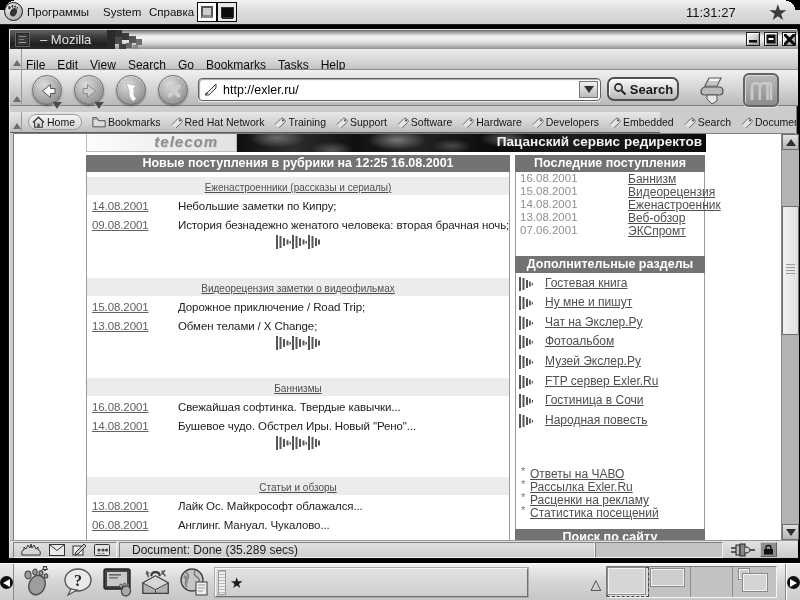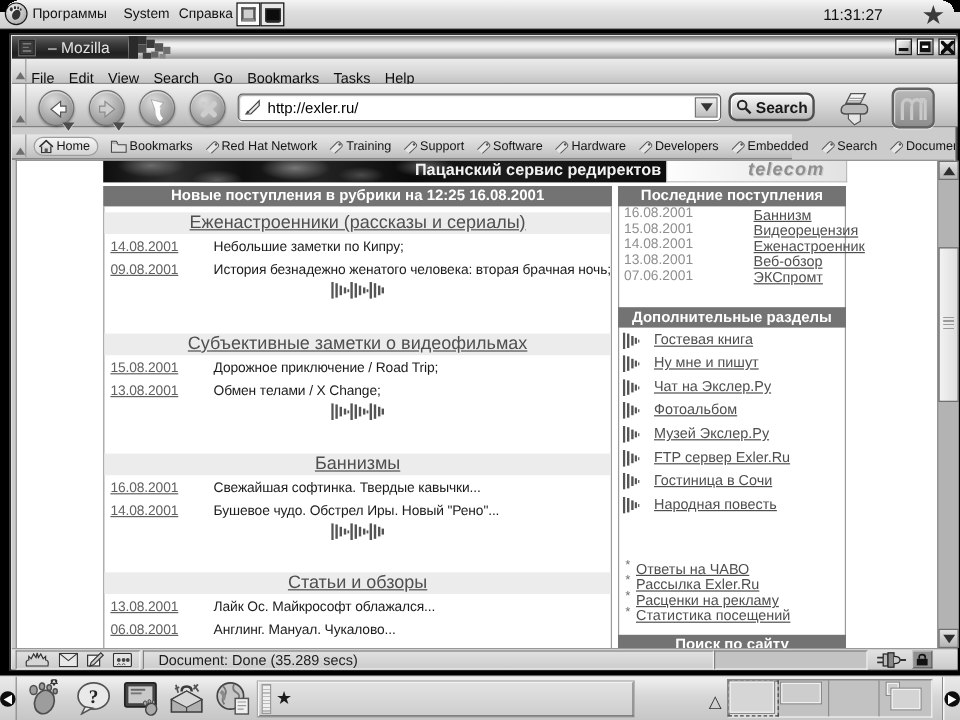--- a/index.html
+++ b/index.html
@@ -126,21 +126,21 @@
       radial-gradient(ellipse 28px 10px at 215px 12px, #4a4a4a, transparent 70%),
       radial-gradient(ellipse 36px 12px at 268px 5px, #5e5e5e, transparent 70%),
       linear-gradient(90deg, #0e0e0e, #2e2e2e 12%, #101010 25%, #242424 38%, #0a0a0a 55%, #1c1c1c 70%, #0c0c0c);
   }
   #banner-right span { position:absolute; right:4px; top:0px; font-weight:bold; font-size:13.5px; color:#f2f2f2; }
 
   
   .dark-bar { background:#737373; color:#fff; font-weight:bold; font-size:12.5px;
     text-align:center; height:17px; line-height:17px; }
   .sec-head { background:#ececec; text-align:center; height:18px; line-height:18px; }
-  .sec-head a { font-size:15px; }
+  .sec-head a { font-size:10px; }
   a.plink { color:#4f4f4f; text-decoration:underline; }
   a.datelink { color:#616161; text-decoration:underline; font-size:11.5px; }
 
   #left-col { left:72px; top:21px; width:424px; }
   #left-col .box { position:absolute; left:0; top:17px; width:424px; height:390px;
     border-left:1px solid #9a9a9a; border-right:1px solid #9a9a9a; }
   .news-sec { position:absolute; left:0; width:422px; }
   .news-row { position:absolute; font-size:11.5px; letter-spacing:-0.1px; color:#1c1c1c; white-space:nowrap; }
   .news-row .date { position:absolute; left:5px; top:0; }
   .news-row .txt { position:absolute; left:91px; top:0; }
@@ -444,25 +444,25 @@
           </svg>
         <span>Documentation</span>
       </div>
     </div>
   </div>
 
   <div id="content" class="abs">
     <div id="page">
 
       <div id="banner" class="abs">
+        <div id="banner-left">
+          <span>telecom</span>
+        </div>
         <div id="banner-right">
           <span>Пацанский сервис редиректов</span>
-        </div>
-        <div id="banner-left">
-          <span>telecom</span>
         </div>
       </div>
 
       <div id="left-col" class="abs">
         <div class="dark-bar">Новые поступления в рубрики на 12:25 16.08.2001</div>
         <div class="box">
 
           <div class="news-sec" style="top:5px">
             <div class="sec-head">
               <a href="#" class="plink">Еженастроенники (рассказы и сериалы)</a>
@@ -492,21 +492,21 @@
                     <rect x="35.5" y="1" width="2" height="12"></rect>
                     <rect x="39" y="3" width="2" height="8"></rect>
                     <rect x="42" y="4.5" width="2" height="5"></rect>
                 </g>
               </svg>
             </div>
           </div>
 
           <div class="news-sec" style="top:106px">
             <div class="sec-head">
-              <a href="#" class="plink">Субъективные заметки о видеофильмах</a>
+              <a href="#" class="plink">Видеорецензия заметки о видеофильмах</a>
             </div>
             <div class="news-row" style="top:23px">
               <a href="#" class="datelink date">15.08.2001</a>
               <span class="txt">Дорожное приключение / Road Trip;</span>
             </div>
             <div class="news-row" style="top:42px">
               <a href="#" class="datelink date">13.08.2001</a>
               <span class="txt">Обмен телами / X Change;</span>
             </div>
             <div class="sec-divider" style="top:58px">

